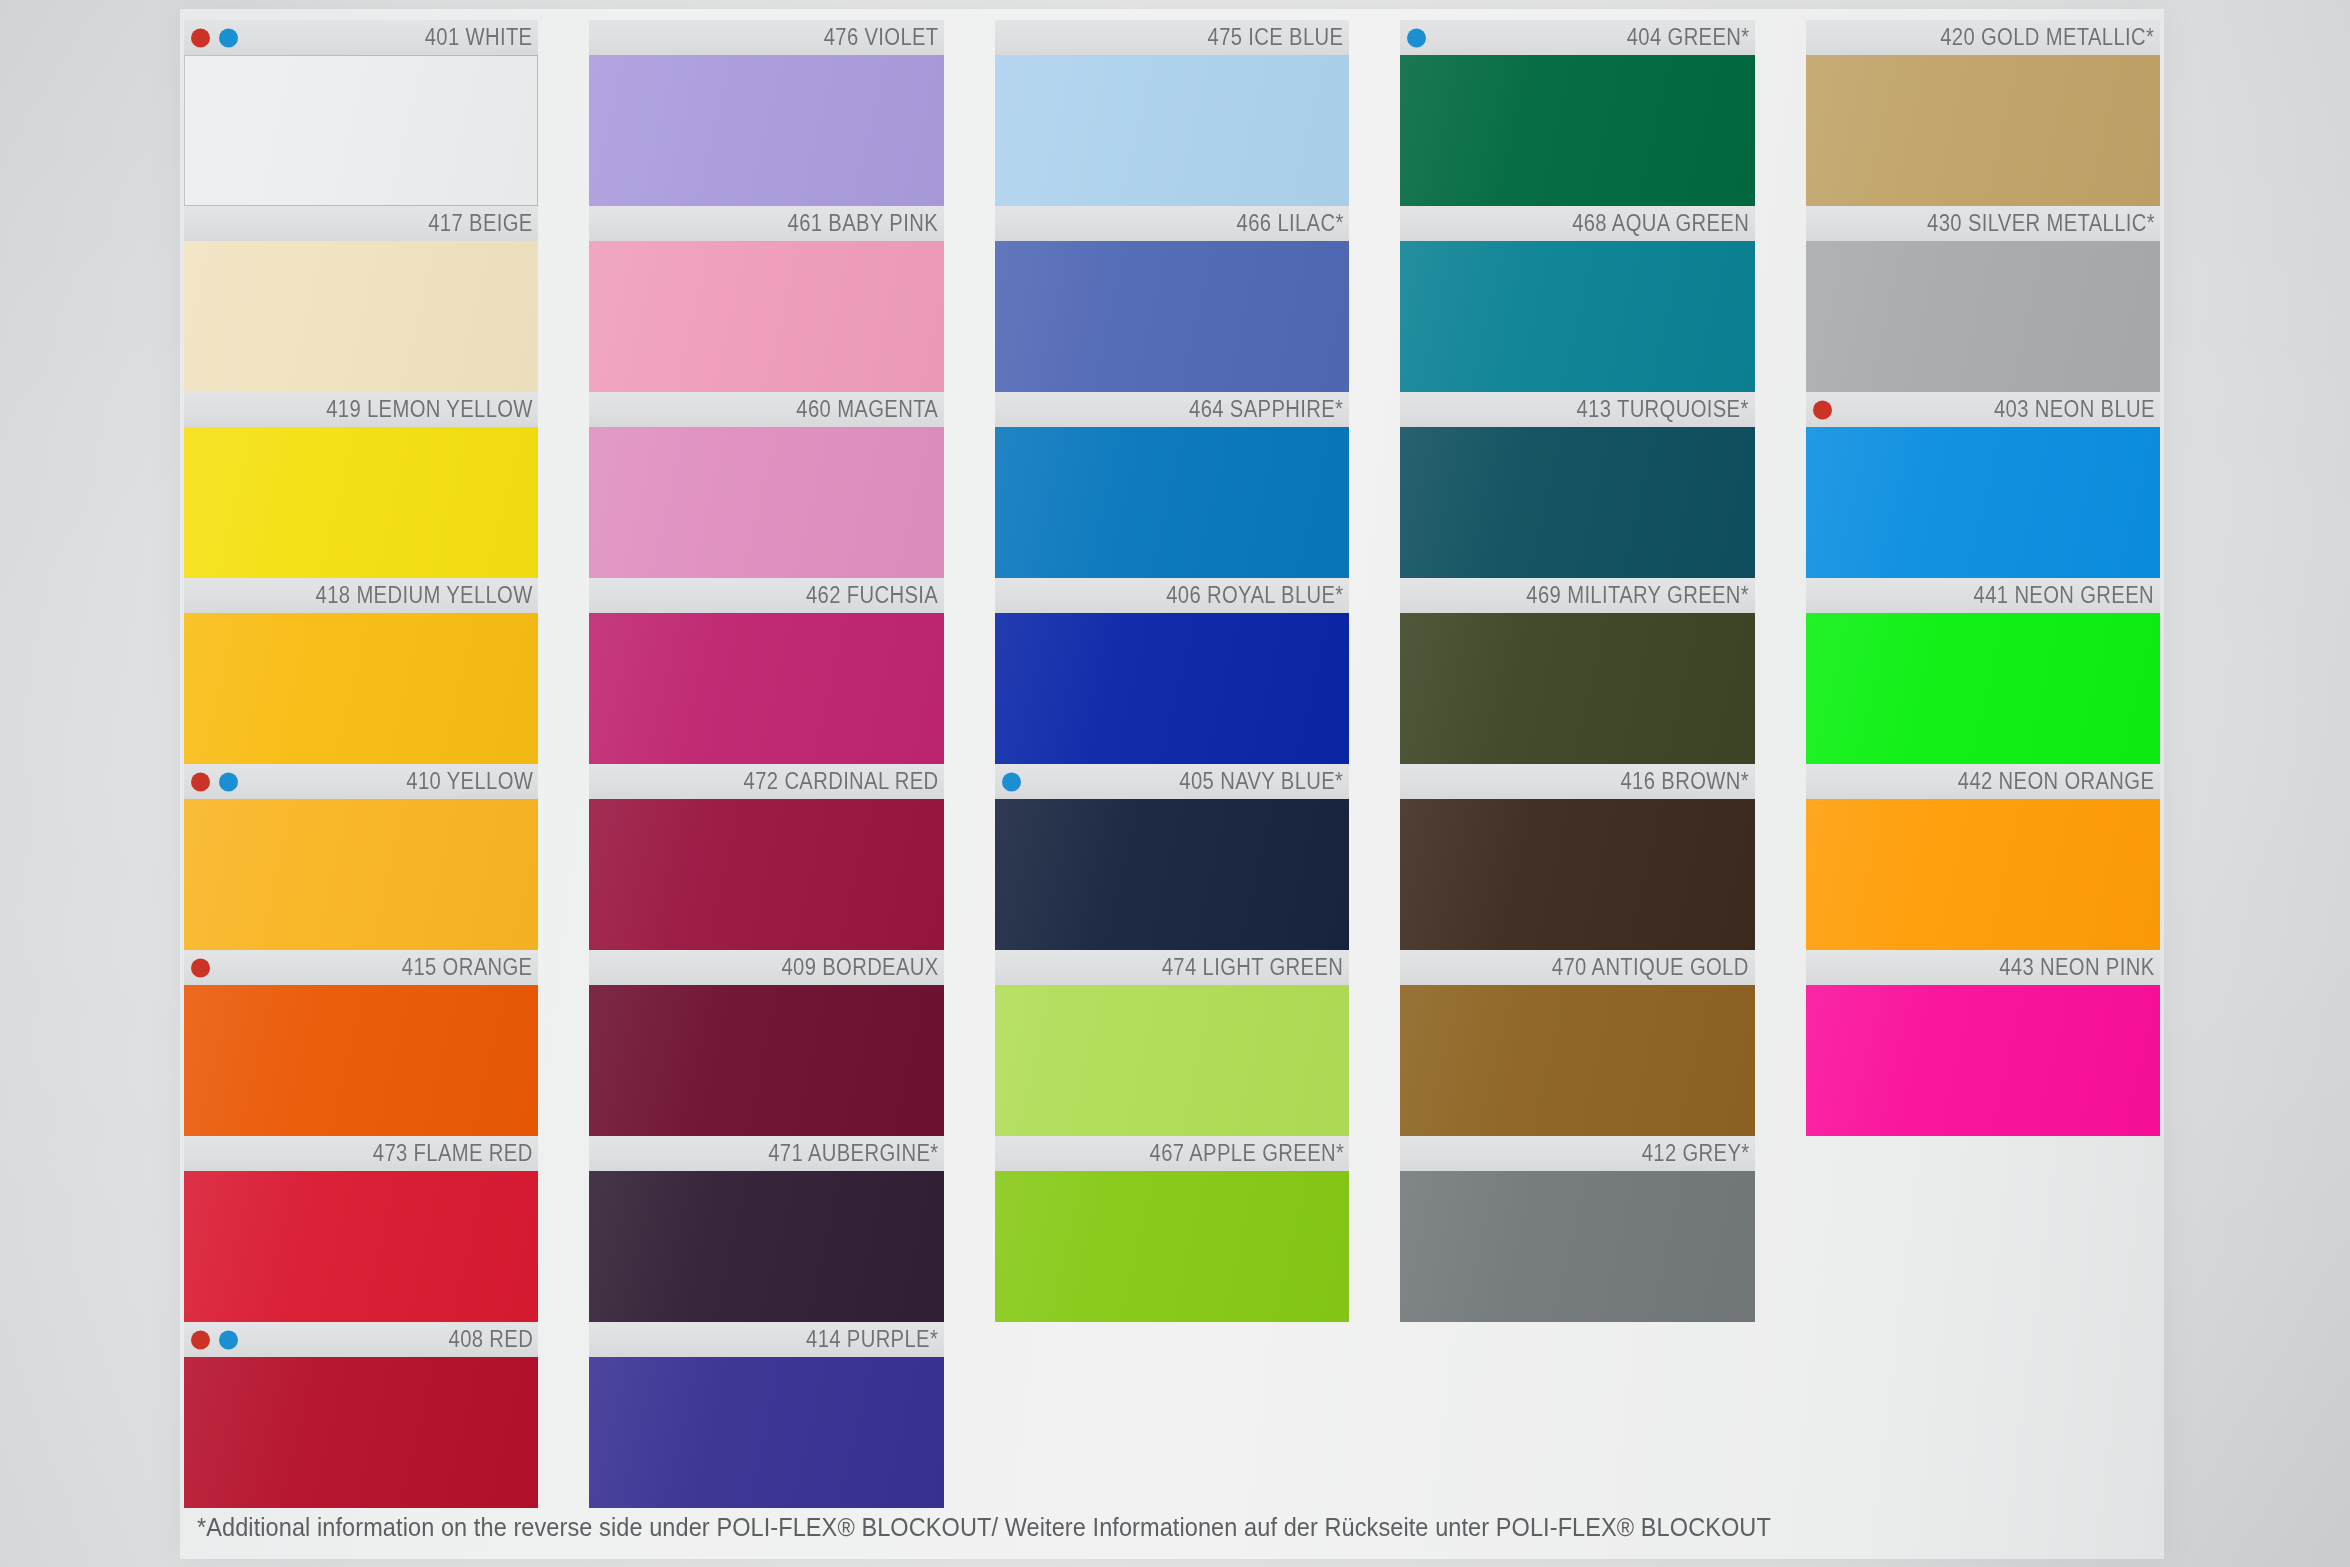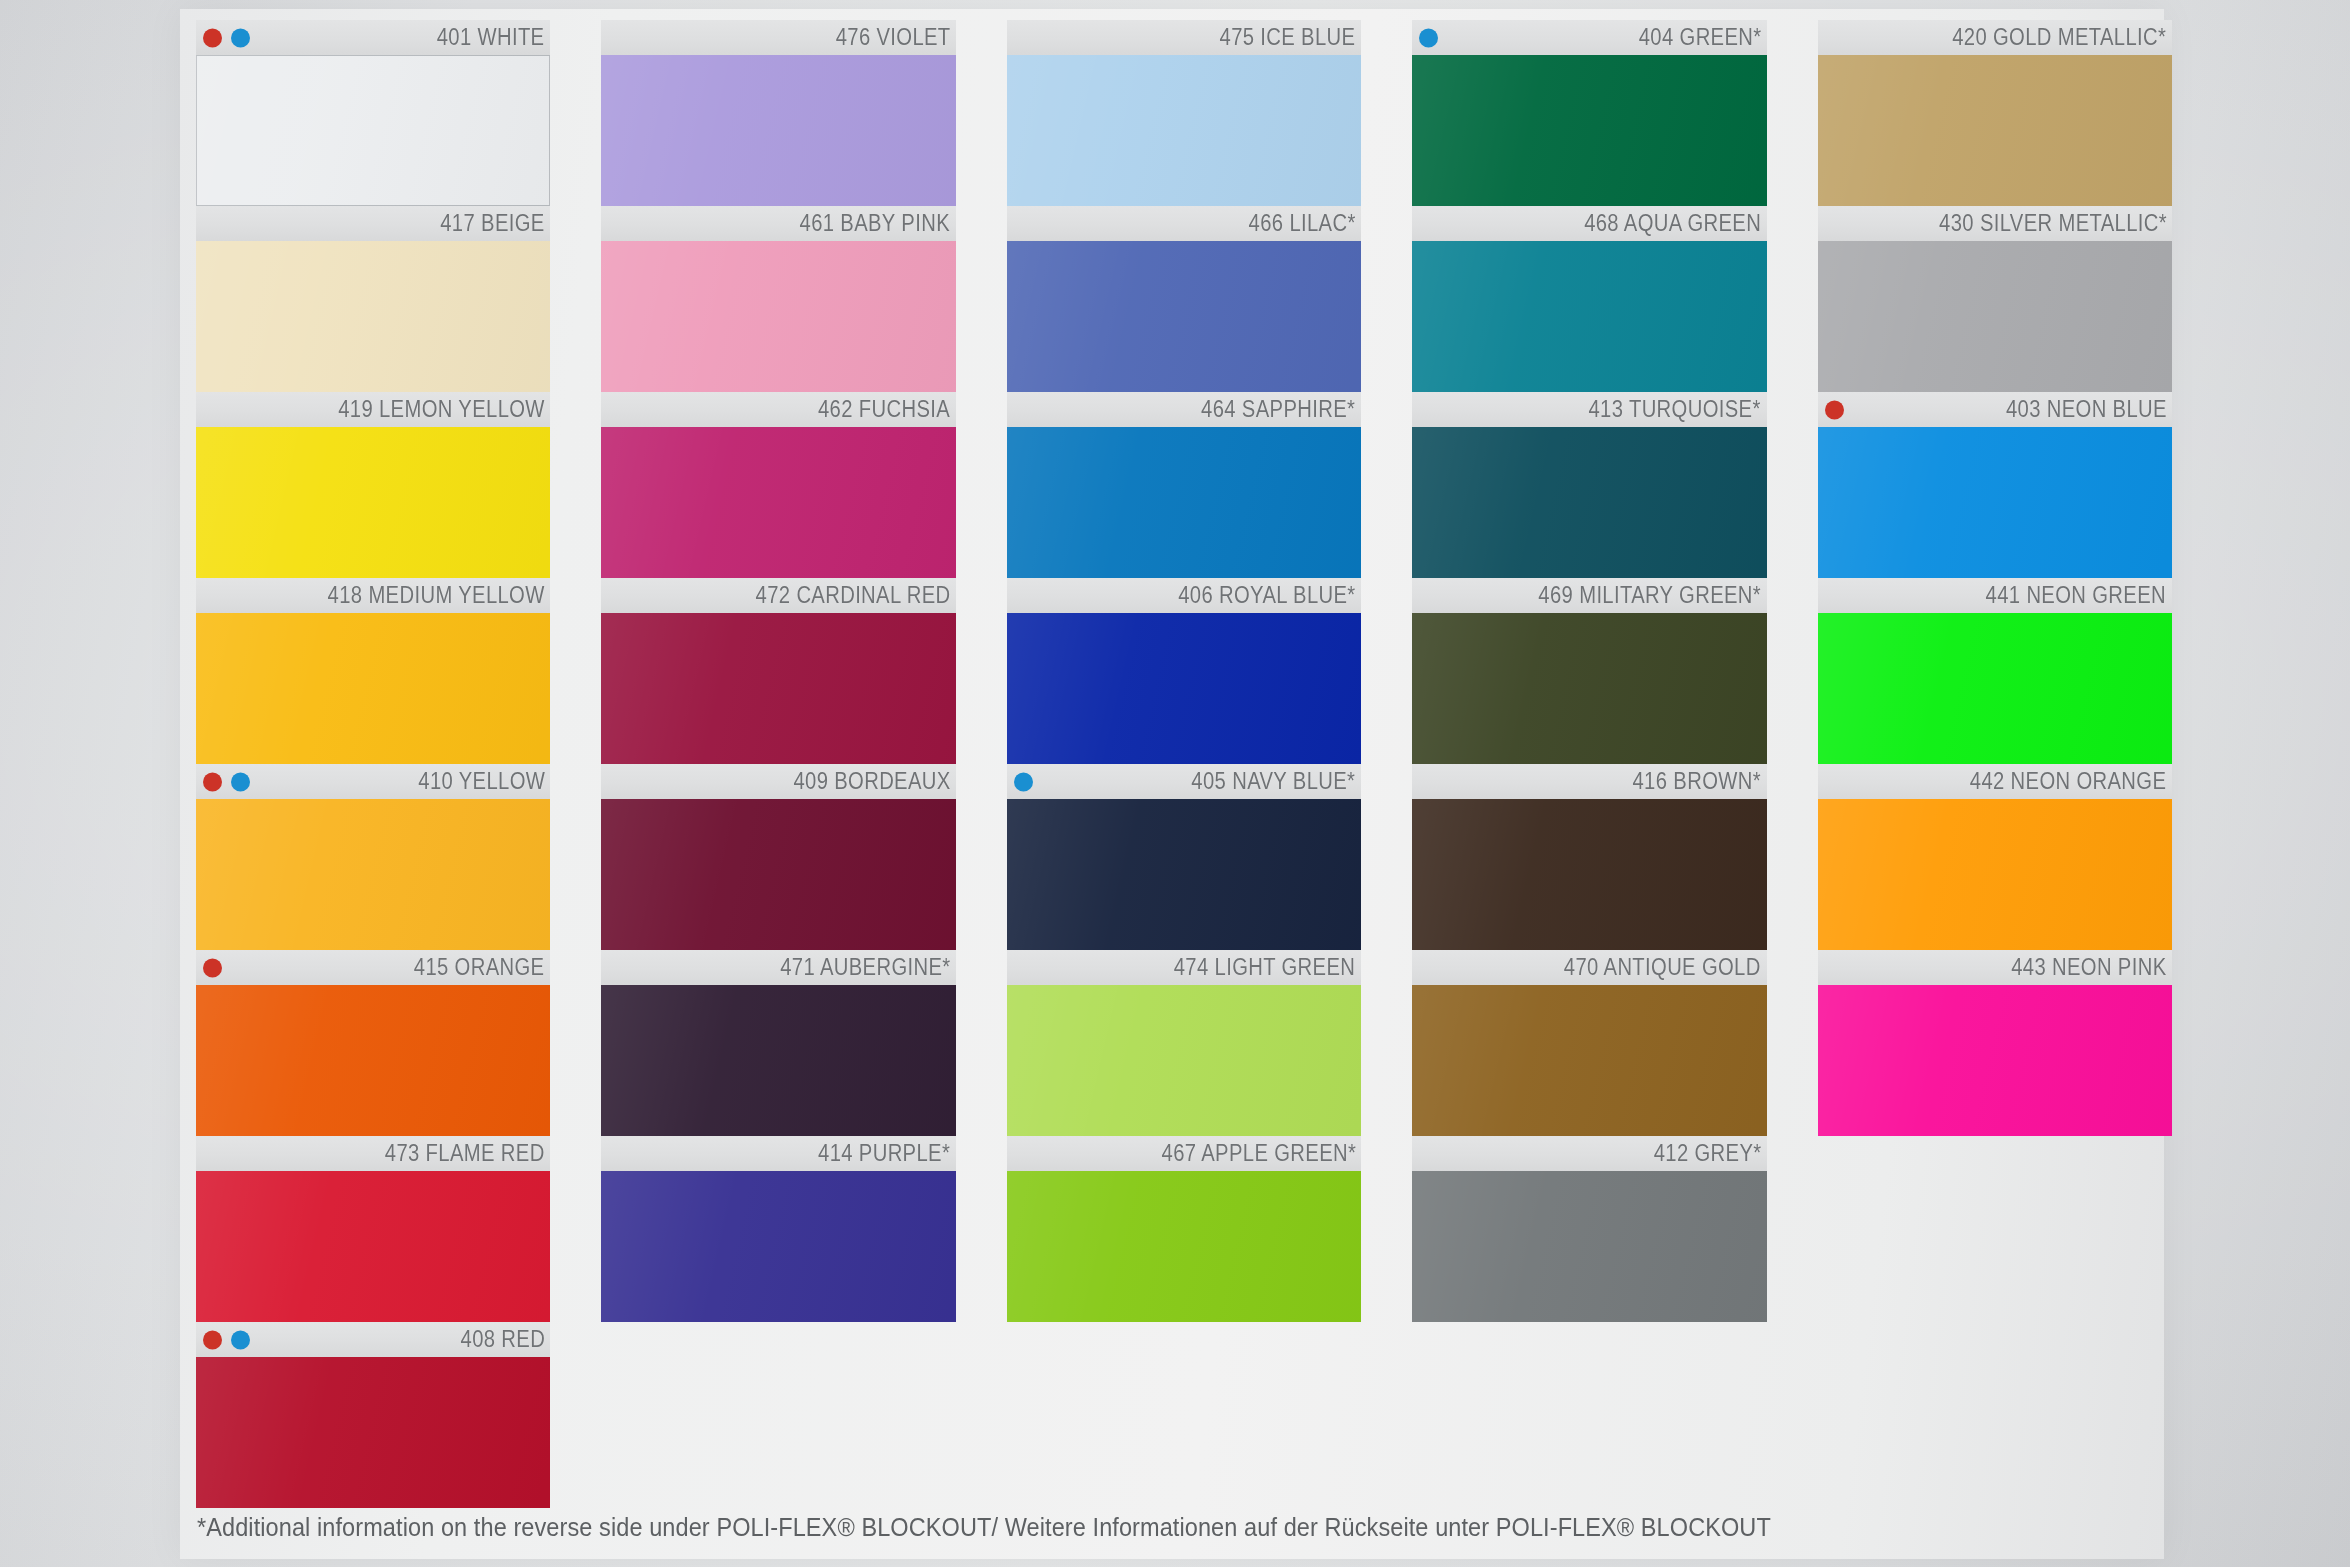--- a/index.html
+++ b/index.html
@@ -32,21 +32,21 @@
     left: 180px;
     top: 9.2px;
     width: 1984px;
     height: 1550px;
     background: linear-gradient(97deg, #e8e9ea 0%, #eff0f0 20%, #f2f2f2 55%, #eceded 85%, #e2e3e4 100%);
     box-shadow: 0 0 37px rgba(0,0,0,0.05);
   }
 
   #grid {
     position: absolute;
-    left: 196px;
+    left: 184px;
     top: 20px;
     width: 1976px;
     height: 1488px;
     display: grid;
     grid-template-columns: repeat(5, 1fr);
     column-gap: 51px;
   }
 
   .col {
     display: grid;
@@ -219,20 +219,26 @@
         <div class="swatch" style="background: rgb(171, 155, 221);"></div>
       </div>
       <div class="cell">
         <div class="cap">
           <span class="cap-label">461 BABY PINK</span>
         </div>
         <div class="swatch" style="background: rgb(239, 157, 187);"></div>
       </div>
       <div class="cell">
         <div class="cap">
+          <span class="cap-label">460 MAGENTA</span>
+        </div>
+        <div class="swatch" style="background: rgb(224, 143, 192);"></div>
+      </div>
+      <div class="cell">
+        <div class="cap">
           <span class="cap-label">462 FUCHSIA</span>
         </div>
         <div class="swatch" style="background: rgb(191, 36, 112);"></div>
       </div>
       <div class="cell">
         <div class="cap">
           <span class="cap-label">472 CARDINAL RED</span>
         </div>
         <div class="swatch" style="background: rgb(153, 21, 64);"></div>
       </div>

